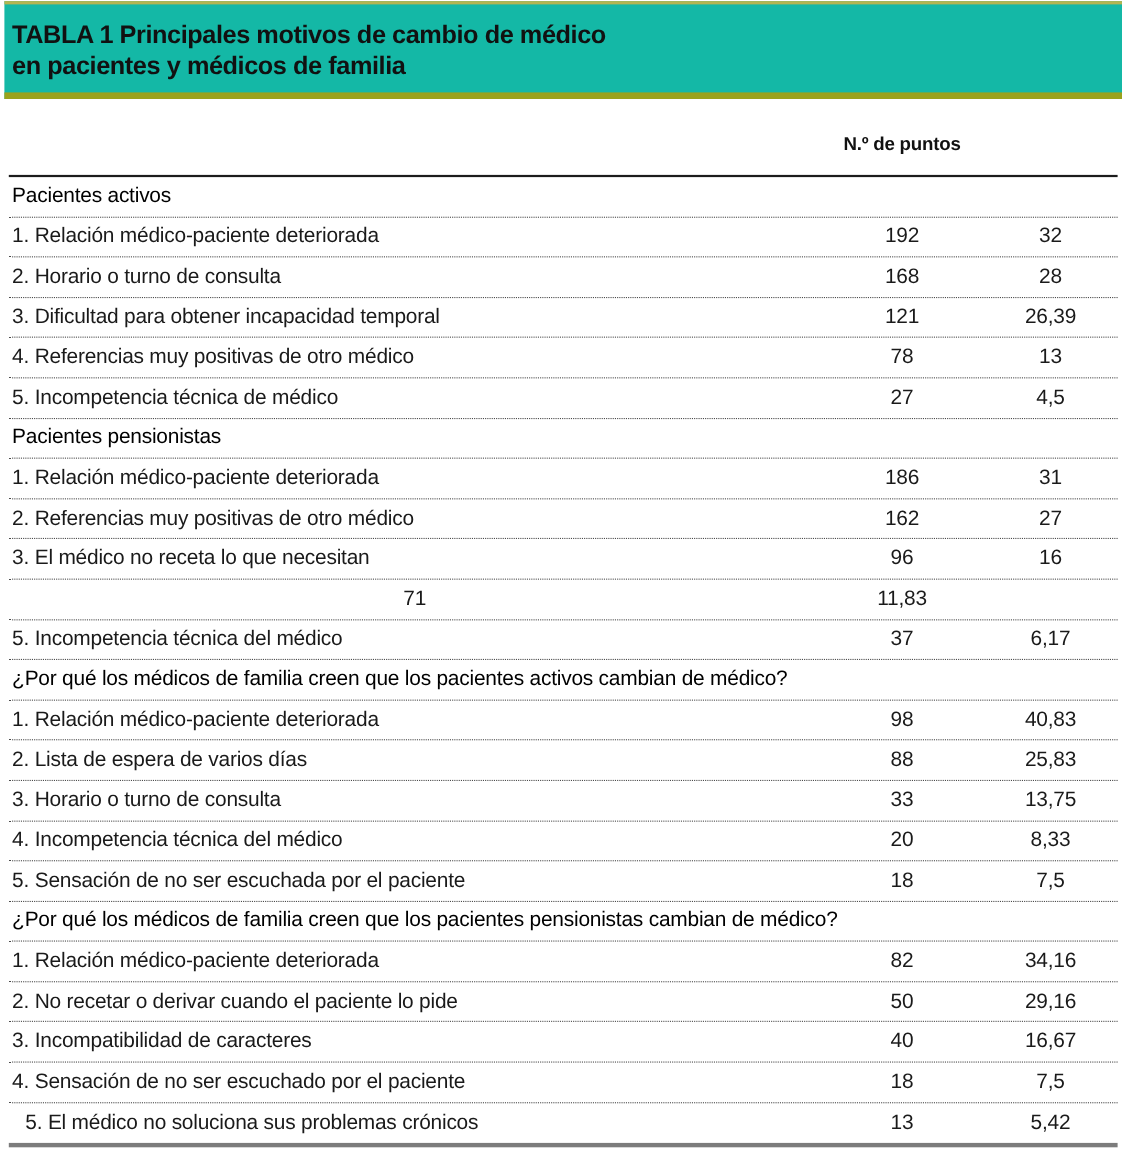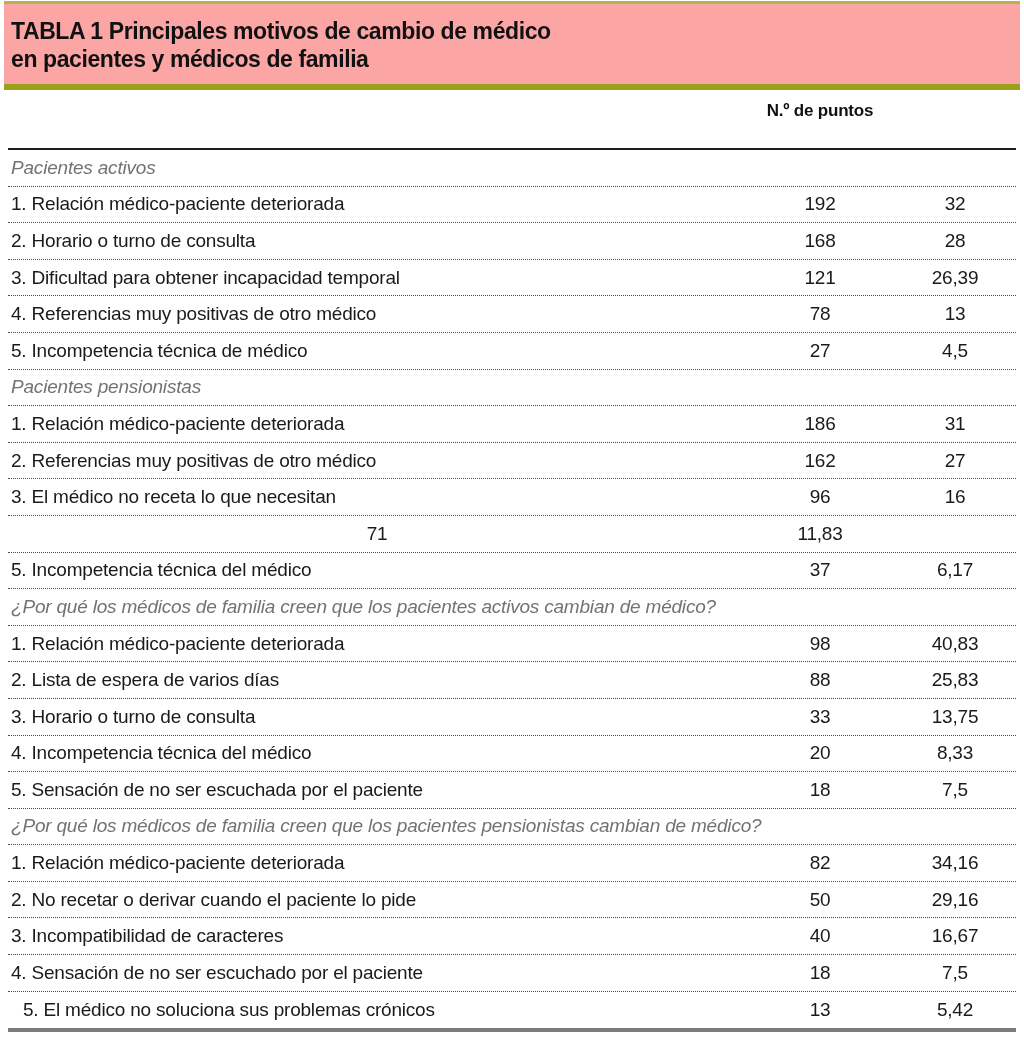--- a/index.html
+++ b/index.html
@@ -9,43 +9,43 @@
     height: 1059px;
     background: #ffffff;
     font-family: "Liberation Sans", sans-serif;
     color: #1a1a1a;
     overflow: hidden;
     box-sizing: border-box;
   }
   
   .band {
     margin: 1px 4px 0 4px;
-    background: #fca5a5;
+    background: #14b8a6;
     border-top: 3px solid #b3b552;
     border-bottom: 6px solid #9aa21c;
     padding: 13px 0 11px 7px;
     box-sizing: border-box;
   }
   .title-line {
     font-size: 23px;
     font-weight: bold;
     line-height: 28px;
     letter-spacing: -0.4px;
     color: #111111;
   }
   
   .grid {
     display: grid;
     grid-template-columns: 1fr 148px 122px;
   }
   .colheads {
     margin: 0 8px;
-    height: 58px;
-    box-sizing: border-box;
-    padding-top: 10px;
+    height: 69px;
+    box-sizing: border-box;
+    padding-top: 30px;
   }
   .ch {
     text-align: center;
     font-weight: bold;
     font-size: 17px;
     line-height: 22px;
     letter-spacing: -0.2px;
     color: #111111;
   }
   
@@ -61,24 +61,23 @@
     align-items: center;
   }
   .trow.data { display: grid; grid-template-columns: 1fr 148px 122px; }
   .trow.sec { display: flex; }
   .trow:last-child { border-bottom: none; margin-left: 12px; }
   .cell { font-size: 19px; letter-spacing: -0.2px; line-height: 22px; }
   .cell.label { padding-left: 3px; }
   .cell.num { text-align: center; }
   .sec-title {
     font-size: 19px;
-    font-style: italic;
     letter-spacing: -0.2px;
     padding-left: 3px;
-    color: #737373;
+    color: #000000;
     text-align: right;
   }
 </style>
 </head>
 <body>
 
 <div class="page">
 
   <div class="band">
     <div class="title-line">TABLA 1 Principales motivos de cambio de médico</div>

